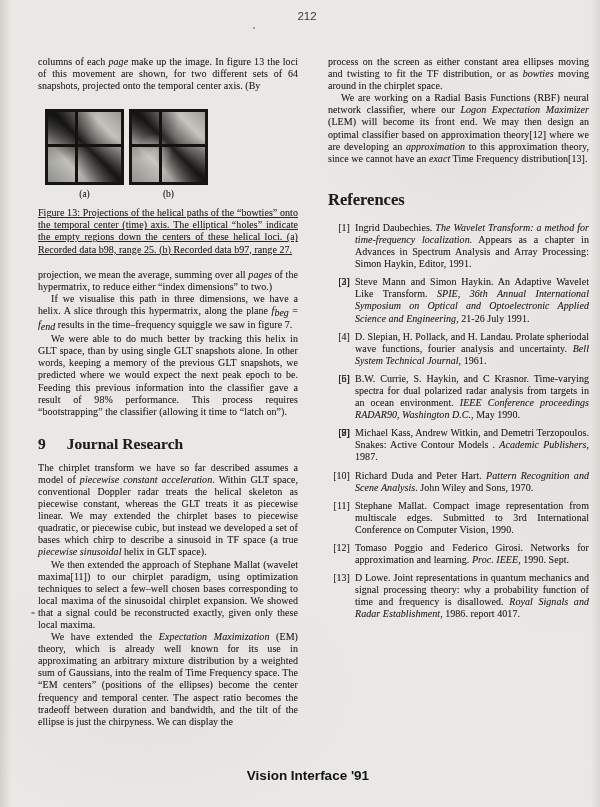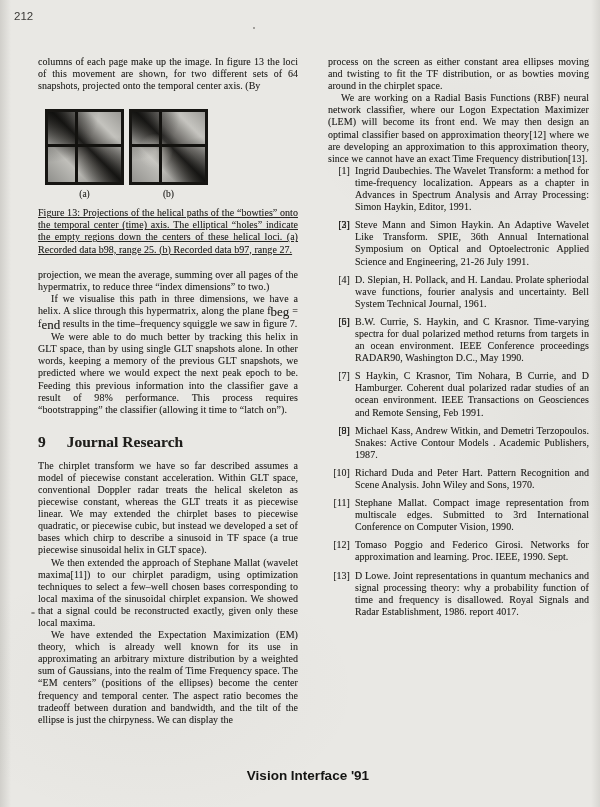--- a/index.html
+++ b/index.html
@@ -9,33 +9,33 @@
     background-image:
       linear-gradient(90deg, rgba(110,108,100,0.20) 0px, rgba(110,108,100,0) 11px),
       linear-gradient(270deg, rgba(110,108,100,0.14) 0px, rgba(110,108,100,0) 9px),
       radial-gradient(ellipse 220px 130px at 470px 150px, rgba(105,104,98,0.05), rgba(105,104,98,0) 70%),
       radial-gradient(ellipse 170px 300px at 555px 430px, rgba(105,104,98,0.05), rgba(105,104,98,0) 70%),
       radial-gradient(ellipse 300px 190px at 150px 690px, rgba(105,104,98,0.04), rgba(105,104,98,0) 70%);
     font-family:"Liberation Serif", serif;
     color:#262522;
   }
   .page-number{
-    position:absolute;top:10px;left:0;right:0;padding-left:14px;
+    position:absolute;top:10px;left:0;right:0;text-align:center;padding-left:14px;
     font-family:"Liberation Sans", sans-serif;font-size:11.5px;color:#3a3936;
   }
   .col{position:absolute;top:56px;}
   .col-left{left:38px;width:260px;}
   .col-right{left:328px;width:261px;}
   .para{
     margin:0;font-size:10px;line-height:12.1px;text-align:justify;
     letter-spacing:0.05px;text-shadow:0 0 0.5px rgba(38,37,34,0.35);
   }
   .indent{text-indent:13px;}
-  .seg-i{}
-  .seg-sub{font-size:13px;vertical-align:-2px;letter-spacing:0;}
+  .seg-i{font-style:italic;}
+  .seg-sub{font-style:italic;font-size:10px;vertical-align:-2px;letter-spacing:0;}
   
   .figure13{margin:17px 0 13px 0;}
   .panels{display:flex;gap:5px;margin-left:7px;}
   .panel-group{width:79px;}
   .panel{
     position:relative;width:73px;height:70px;border:3px solid #161512;
     box-sizing:content-box;
   }
   .panel-a{
     background:
@@ -110,38 +110,39 @@
           <div class="panel panel-b">
             <span class="gl gl-v"></span>
             <span class="gl gl-h"></span>
           </div>
           <div class="panel-label">(b)</div>
         </div>
       </div>
       <figcaption class="para caption"><span>Figure 13: Projections of the helical paths of the “bowties” onto the temporal center (time) axis. The elliptical “holes” indicate the empty regions down the centers of these helical loci. (a) Recorded data b98, range 25. (b) Recorded data b97, range 27.</span></figcaption>
     </figure>
 
-    <p class="para"><span>projection, we mean the average, summing over all </span><span class="seg-i">pages</span><span> of the hypermatrix, to reduce three “index dimensions” to two.)</span></p>
+    <p class="para"><span>projection, we mean the average, summing over all </span><span class="seg-i">pages</span><span> of the hypermatrix, to reduce either “index dimensions” to two.)</span></p>
     <p class="para indent"><span>If we visualise this path in three dimensions, we have a helix. A slice through this hypermatrix, along the plane </span><span class="seg-i">f</span><span class="seg-sub">beg</span><span> = </span><span class="seg-i">f</span><span class="seg-sub">end</span><span> results in the time–frequency squiggle we saw in figure 7.</span></p>
     <p class="para indent"><span>We were able to do much better by tracking this helix in GLT space, than by using single GLT snapshots alone. In other words, keeping a memory of the previous GLT snapshots, we predicted where we would expect the next peak epoch to be. Feeding this previous information into the classifier gave a result of 98% performance. This process requires “bootstrapping” the classifier (allowing it time to “latch on”).</span></p>
 
     <h2 class="section-heading">
       <span>9</span>
       <span>Journal Research</span>
     </h2>
 
     <p class="para"><span>The chirplet transform we have so far described assumes a model of </span><span class="seg-i">piecewise constant acceleration</span><span>. Within GLT space, conventional Doppler radar treats the helical skeleton as piecewise constant, whereas the GLT treats it as piecewise linear. We may extended the chirplet bases to piecewise quadratic, or piecewise cubic, but instead we developed a set of bases which chirp to describe a sinusoid in TF space (a true </span><span class="seg-i">piecewise sinusoidal</span><span> helix in GLT space).</span></p>
     <p class="para indent"><span>We then extended the approach of Stephane Mallat (wavelet maxima[11]) to our chirplet paradigm, using optimization techniques to select a few–well chosen bases corresponding to local maxima of the sinusoidal chirplet expansion. We showed that a signal could be reconstructed exactly, given only these local maxima.</span></p>
     <p class="para indent"><span>We have extended the </span><span class="seg-i">Expectation Maximization</span><span> (EM) theory, which is already well known for its use in approximating an arbitrary mixture distribution by a weighted sum of Gaussians, into the realm of Time Frequency space. The “EM centers” (positions of the ellipses) become the center frequency and temporal center. The aspect ratio becomes the tradeoff between duration and bandwidth, and the tilt of the ellipse is just the chirpyness. We can display the</span></p>
   </div>
 
   <div class="col col-right">
     <p class="para"><span>process on the screen as either constant area ellipses moving and twisting to fit the TF distribution, or as </span><span class="seg-i">bowties</span><span> moving around in the chirplet space.</span></p>
     <p class="para indent"><span>We are working on a Radial Basis Functions (RBF) neural network classifier, where our </span><span class="seg-i">Logon Expectation Maximizer</span><span> (LEM) will become its front end. We may then design an optimal classifier based on approximation theory[12] where we are developing an </span><span class="seg-i">approximation</span><span> to this approximation theory, since we cannot have an </span><span class="seg-i">exact</span><span> Time Frequency distribution[13].</span></p>
 
+    <h2 class="refs-title">References</h2>
 
     <div class="refs">
       <div class="ref">
         <span class="ref-label">[1]</span>
         <span class="ref-body"><span>Ingrid Daubechies. </span><span class="seg-i">The Wavelet Transform: a method for time-frequency localization.</span><span> Appears as a chapter in Advances in Spectrum Analysis and Array Processing: Simon Haykin, Editor, 1991.</span></span>
       </div>
       <div class="ref">
         <span class="ref-label">[2]</span>
       </div>
       <div class="ref">
@@ -150,25 +151,24 @@
       </div>
       <div class="ref">
         <span class="ref-label">[4]</span>
         <span class="ref-body"><span>D. Slepian, H. Pollack, and H. Landau. Prolate spheriodal wave functions, fourier analysis and uncertainty. </span><span class="seg-i">Bell System Technical Journal</span><span>, 1961.</span></span>
       </div>
       <div class="ref">
         <span class="ref-label">[5]</span>
       </div>
       <div class="ref">
         <span class="ref-label">[6]</span>
-        <span class="ref-body"><span>B.W. Currie, S. Haykin, and C Krasnor. Time-varying spectra for dual polarized method returns from targets in an ocean environment. </span><span class="seg-i">IEEE Conference proceedings RADAR90, Washington D.C.</span><span>, May 1990.</span></span>
+        <span class="ref-body"><span>B.W. Currie, S. Haykin, and C Krasnor. Time-varying spectra for dual polarized radar analysis from targets in an ocean environment. </span><span class="seg-i">IEEE Conference proceedings RADAR90, Washington D.C.</span><span>, May 1990.</span></span>
       </div>
       <div class="ref">
         <span class="ref-label">[7]</span>
-        <span class="ref-body"><span>S Haykin, C Krasnor, Tim Nohara, B Currie, and D Hamburger. Coherent dual polarized radar studies of an ocean environment. </span><span class="seg-i">IEEE Transactions on Geosciences and Remote Sensing</span><span>, Feb 1991.</span></span>
       </div>
       <div class="ref">
         <span class="ref-label">[8]</span>
       </div>
       <div class="ref">
         <span class="ref-label">[9]</span>
         <span class="ref-body"><span>Michael Kass, Andrew Witkin, and Demetri Terzopoulos. Snakes: Active Contour Models . </span><span class="seg-i">Academic Publishers</span><span>, 1987.</span></span>
       </div>
       <div class="ref">
         <span class="ref-label">[10]</span>

